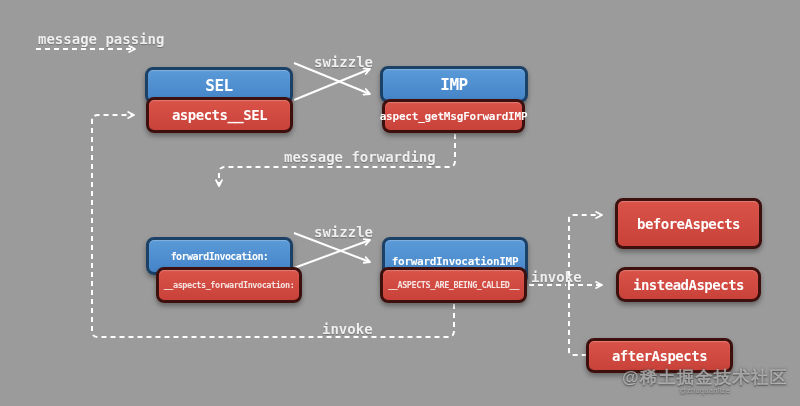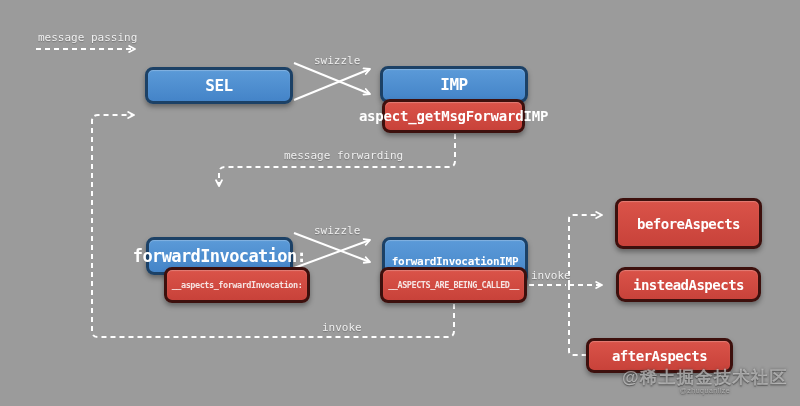--- a/index.html
+++ b/index.html
@@ -12,36 +12,36 @@
   .node{
     position:absolute;display:flex;align-items:center;justify-content:center;
     box-sizing:border-box;border:3px solid;border-radius:8px;
     color:#fff;font-weight:700;white-space:nowrap;letter-spacing:-0.5px;
     box-shadow:0 3px 5px rgba(0,0,0,0.35), inset 0 1px 1px rgba(255,255,255,0.25);
   }
   .blue{background:linear-gradient(180deg,#5b9ad8 0%,#4484c8 100%);border-color:#1c4166;margin-top:40px;}
   .red{background:linear-gradient(180deg,#da5349 0%,#c8423a 100%);border-color:#3d100d;}
   .fs16{font-size:16px;}
   .fs14{font-size:14px;}
-  .fs12{font-size:17px;letter-spacing:-0.6px;}
+  .fs12{font-size:10px;letter-spacing:-0.6px;}
   .fs11{font-size:11px;letter-spacing:-0.3px;}
-  .fs10{font-size:14px;letter-spacing:-0.2px;text-align:center;}
+  .fs10{font-size:11px;letter-spacing:-0.2px;text-align:center;}
   .fs8{font-size:8.5px;letter-spacing:-0.45px;color:#f6e4e2;}
   .lbl{
-    position:absolute;font-size:11px;font-weight:400;color:#efefef;
+    position:absolute;font-size:14px;font-weight:700;color:#efefef;
     text-shadow:0 1px 1px rgba(0,0,0,0.25);white-space:nowrap;letter-spacing:0px;
   }
   
   .n-sel{left:145px;top:27px;width:148px;height:37px;}
   .n-imp{left:380px;top:26px;width:148px;height:37px;}
   .n-aspects-sel{left:146px;top:97px;width:147px;height:36px;}
   .n-aspect-getmsg{left:382px;top:99px;width:143px;height:34px;}
   .n-fwdinv{left:146px;top:197px;width:147px;height:38px;}
   .n-fwdinv-imp{left:382px;top:197px;width:146px;height:48px;}
-  .n-aspects-fwdinv{left:164px;top:267px;width:146px;height:36px;}
+  .n-aspects-fwdinv{left:156px;top:267px;width:146px;height:36px;}
   .n-aspects-called{left:380px;top:267px;width:147px;height:36px;text-align:right;}
   .n-before{left:615px;top:198px;width:147px;height:51px;}
   .n-instead{left:616px;top:267px;width:145px;height:35px;border-radius:9px;}
   .n-after{left:586px;top:338px;width:147px;height:35px;}
   
   .l-msgpass{left:38px;top:31px;}
   .l-swizzle-top{left:314px;top:54px;}
   .l-msgfwd{left:284px;top:149px;}
   .l-swizzle-bot{left:314px;top:224px;}
   .l-invoke-bot{left:322px;top:321px;}
@@ -102,20 +102,21 @@
 
   <div class="lbl l-msgpass">message passing</div>
   <div class="lbl l-swizzle-top">swizzle</div>
   <div class="lbl l-msgfwd">message forwarding</div>
   <div class="lbl l-swizzle-bot">swizzle</div>
   <div class="lbl l-invoke-bot">invoke</div>
   <div class="lbl l-invoke-right">invoke</div>
 
   <div class="node blue fs16 n-sel">SEL</div>
   <div class="node blue fs16 n-imp">IMP</div>
+  <div class="node red fs14 n-aspects-sel">aspects__SEL</div>
   <div class="node red fs10 n-aspect-getmsg">aspect_getMsgForwardIMP</div>
   <div class="node blue fs12 n-fwdinv">forwardInvocation:</div>
   <div class="node blue fs11 n-fwdinv-imp">forwardInvocationIMP</div>
   <div class="node red fs8 n-aspects-fwdinv">__aspects_forwardInvocation:</div>
   <div class="node red fs8 n-aspects-called">__ASPECTS_ARE_BEING_CALLED__</div>
   <div class="node red fs14 n-before">beforeAspects</div>
   <div class="node red fs14 n-instead">insteadAspects</div>
   <div class="node red fs14 n-after">afterAspects</div>
 
   <div class="watermark">

